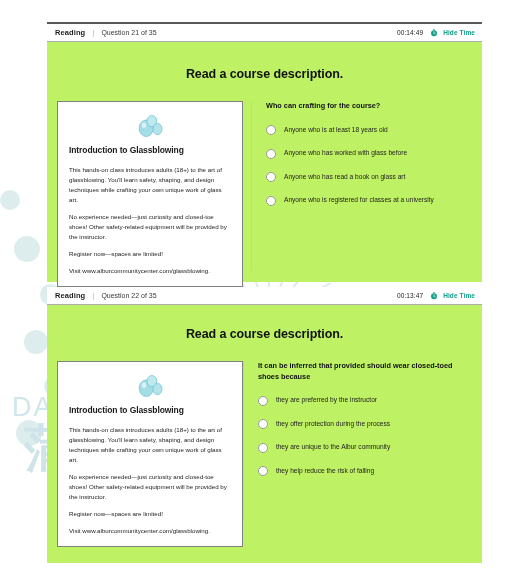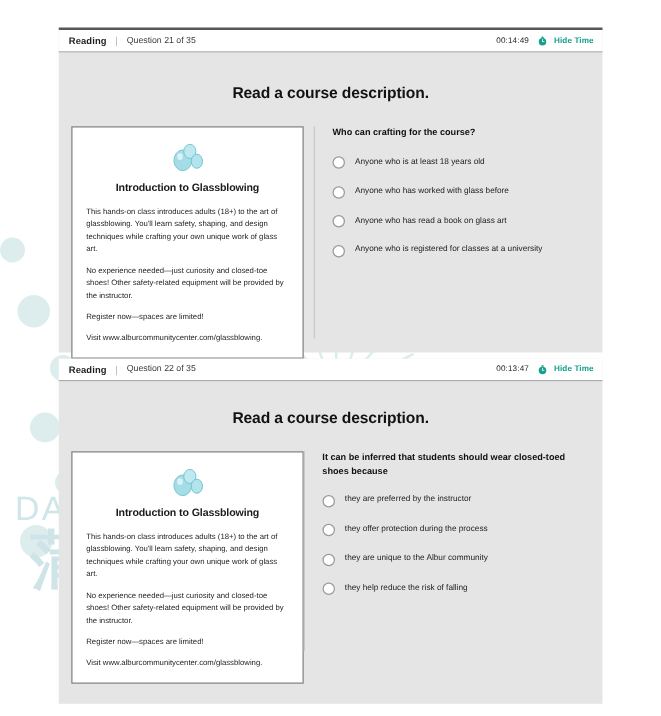--- a/index.html
+++ b/index.html
@@ -75,21 +75,21 @@
   }
   #panel-1 { top: 22px; height: 268px; }
   #panel-2 { top: 287px; height: 286px; }
 
   .panel-top-rule {
     height: 2px;
     background: #58585a;
     width: 100%;
   }
   .panel-body {
-    background: #e5e5e5;
+    background: #bef264;
     width: 100%;
     position: relative;
   }
   #panel-1 .panel-body { height: 258px; }
   #panel-2 .panel-body { height: 276px; }
 
   .header-bar {
     height: 18px;
     display: flex;
     align-items: center;
@@ -173,21 +173,20 @@
     padding: 12px 11px 10px 11px;
     box-sizing: border-box;
     width: 186px;
   }
   .card-logo {
     display: flex;
     justify-content: center;
     margin-bottom: 7px;
   }
   .card-title {
-    text-align: center;
     font-size: 8.5px;
     font-weight: bold;
     color: #1a1a1c;
     margin-bottom: 10px;
     letter-spacing: -.1px;
   }
   .card-para {
     font-size: 6.2px;
     line-height: 1.62;
     color: #1c1c1e;
@@ -376,21 +375,21 @@
           <p class="card-para">This hands-on class introduces adults (18+) to the art of glassblowing. You'll learn safety, shaping, and design techniques while crafting your own unique work of glass art.</p>
           <p class="card-para">No experience needed—just curiosity and closed-toe shoes! Other safety-related equipment will be provided by the instructor.</p>
           <p class="card-para">Register now—spaces are limited!</p>
           <p class="card-para">Visit www.alburcommunitycenter.com/glassblowing.</p>
         </div>
       </div>
 
       <div class="divider-line"></div>
 
       <div class="right-pane">
-        <div class="question-stem">It can be inferred that students should wear closed-toed shoes because</div>
+        <div class="question-stem">It can be inferred that provided should wear closed-toed shoes because</div>
 
         <div class="option-row">
           <span class="radio"></span>
           <span class="option-text">they are preferred by the instructor</span>
         </div>
         <div class="option-row">
           <span class="radio"></span>
           <span class="option-text">they offer protection during the process</span>
         </div>
         <div class="option-row">

